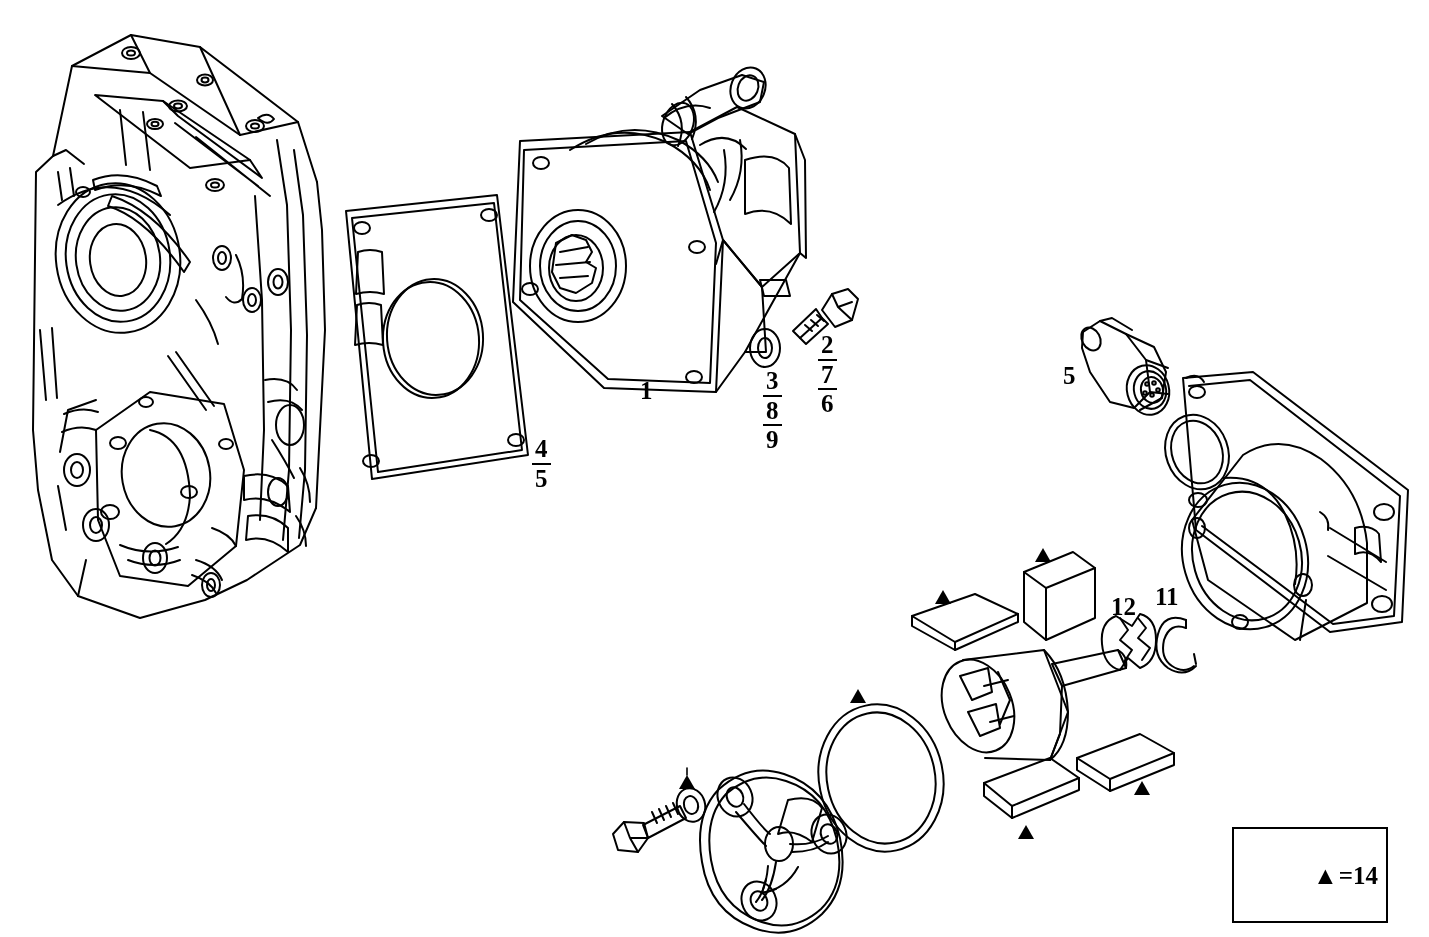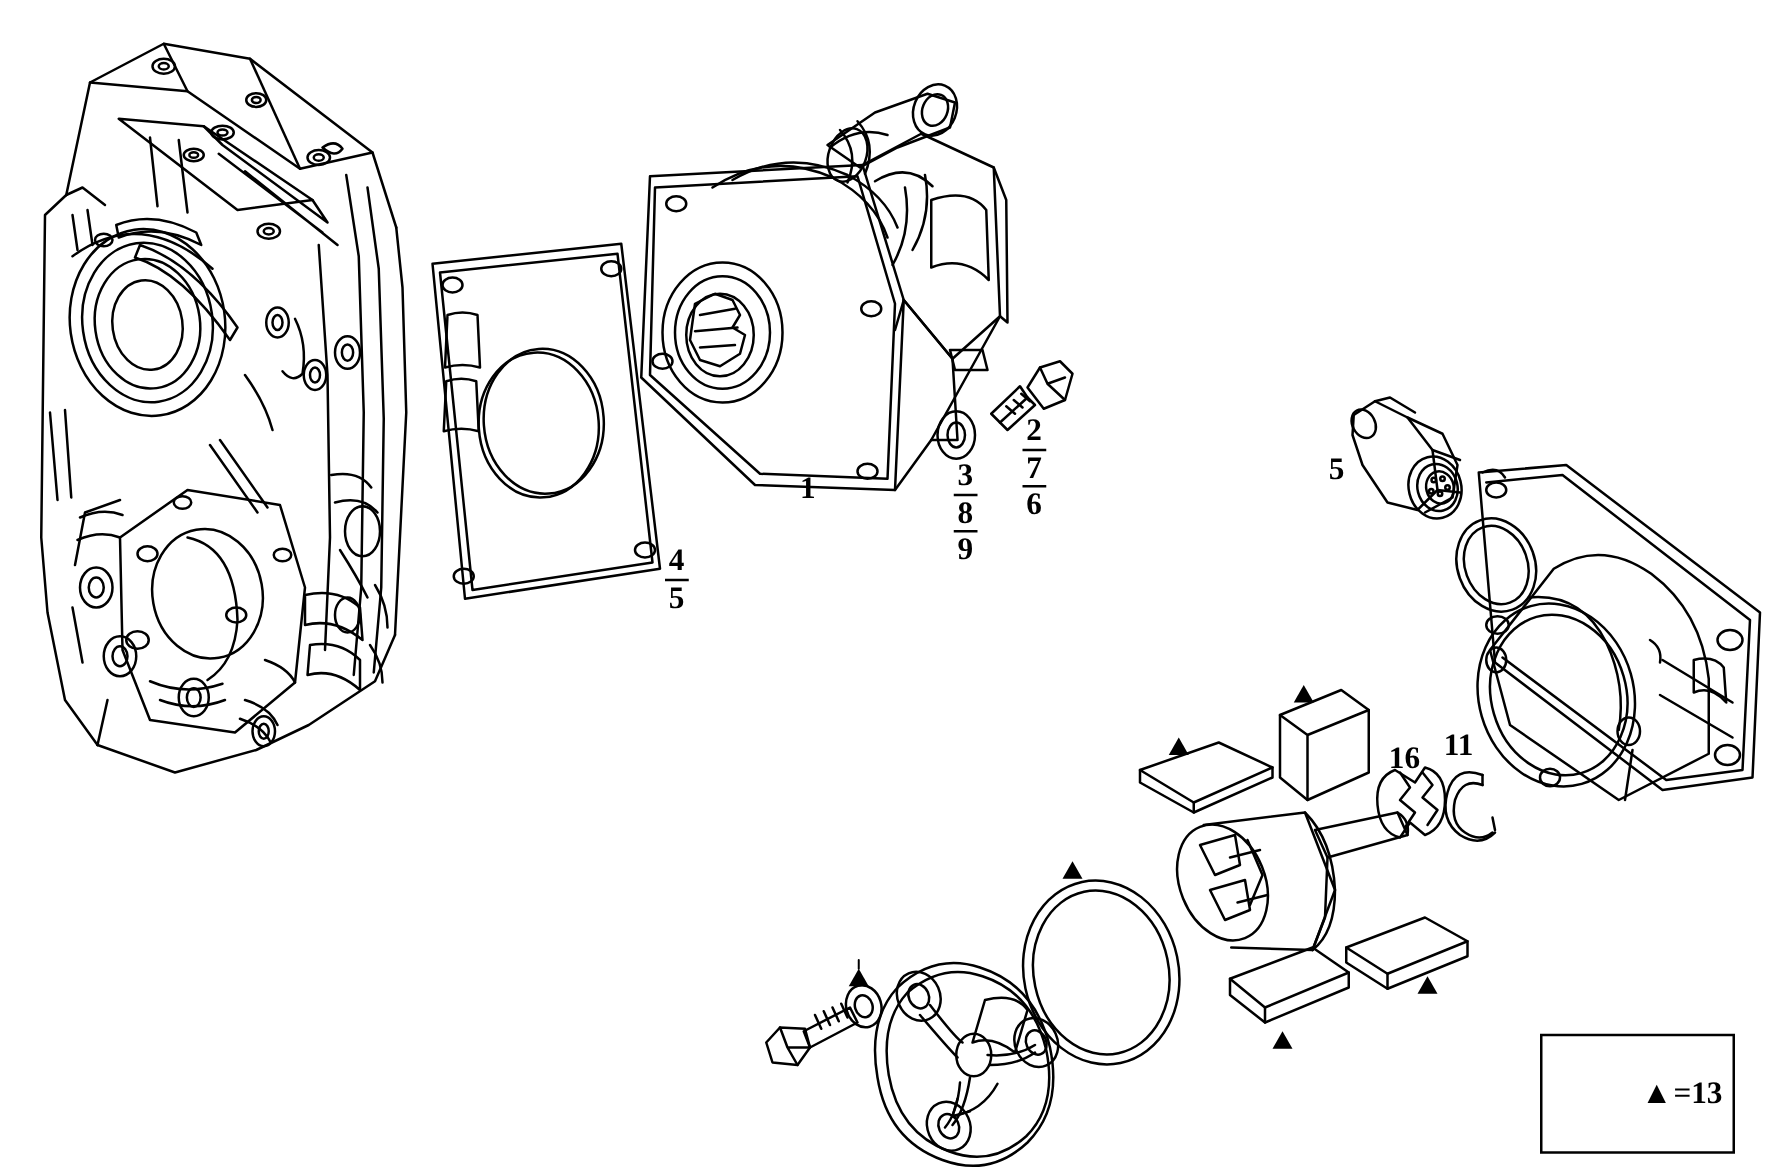--- a/index.html
+++ b/index.html
@@ -327,21 +327,21 @@
       <g stroke="#000" stroke-width="1.6">
         <path d="M687 775 L687 768"></path>
       </g>
 
     </g>
   </svg>
 
   <div class="lbl n" style="left:640px;top:378px;">1</div>
   <div class="lbl n" style="left:1063px;top:363px;">5</div>
   <div class="lbl n" style="left:1155px;top:584px;font-family:Liberation Serif, serif;">11</div>
-  <div class="lbl n" style="left:1111px;top:594px;">16</div>
+  <div class="lbl n" style="left:1111px;top:594px;">12</div>
 
   <div class="stack" style="left:532px;top:436px;">
     <span>4</span>
     <span>5</span>
   </div>
 
   <div class="stack" style="left:763px;top:368px;">
     <span>3</span>
     <span>8</span>
     <span>9</span>
@@ -349,17 +349,17 @@
 
   <div class="stack" style="left:818px;top:332px;">
     <span>2</span>
     <span>7</span>
     <span>6</span>
   </div>
 
   <div class="legendbox" style="left:1232px;top:827px;width:152px;height:92px;">
     <div style="position:absolute;right:8px;top:50%;transform:translateY(-50%);display:flex;align-items:center;gap:1px;">
       <span class="legendtxt">▲</span>
-      <span class="legendtxt">=13</span>
+      <span class="legendtxt">=14</span>
     </div>
   </div>
 
 </div>
 
 </body></html>

